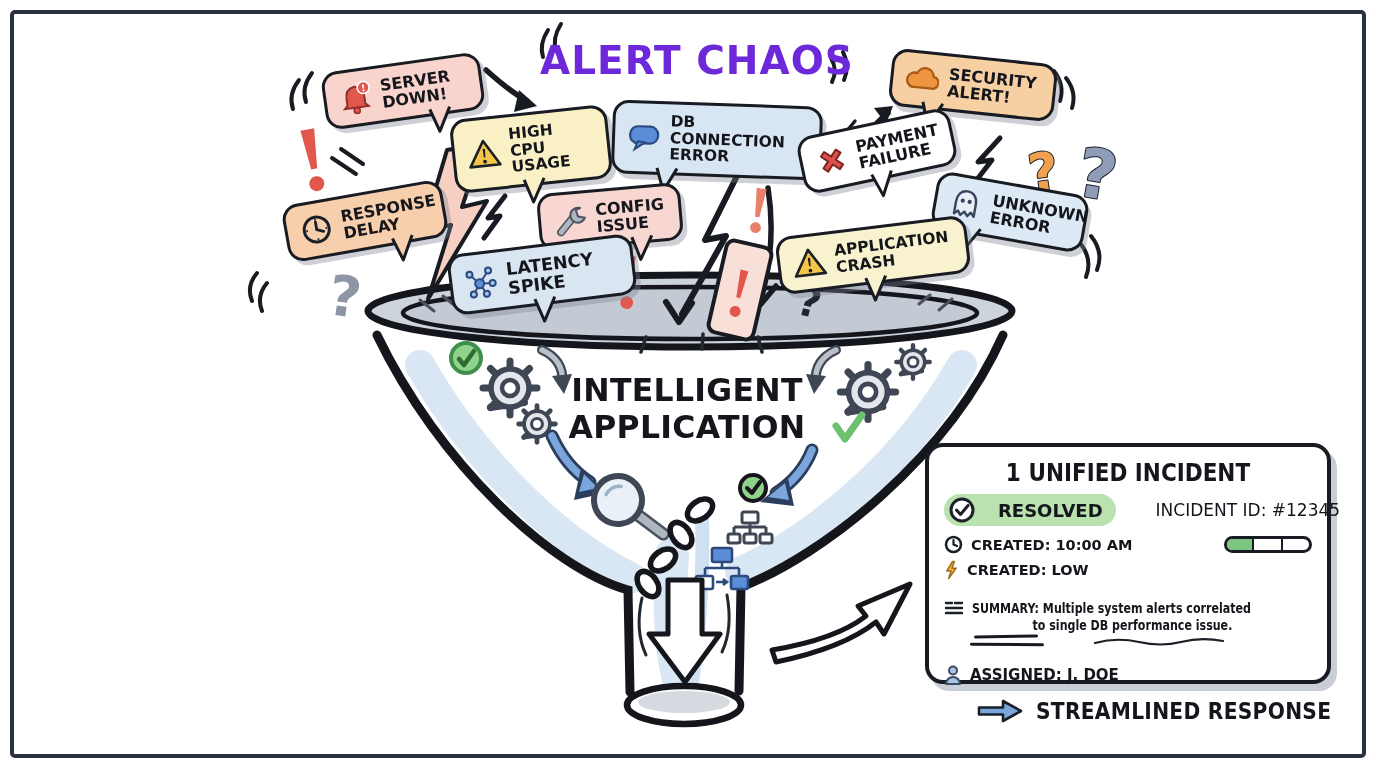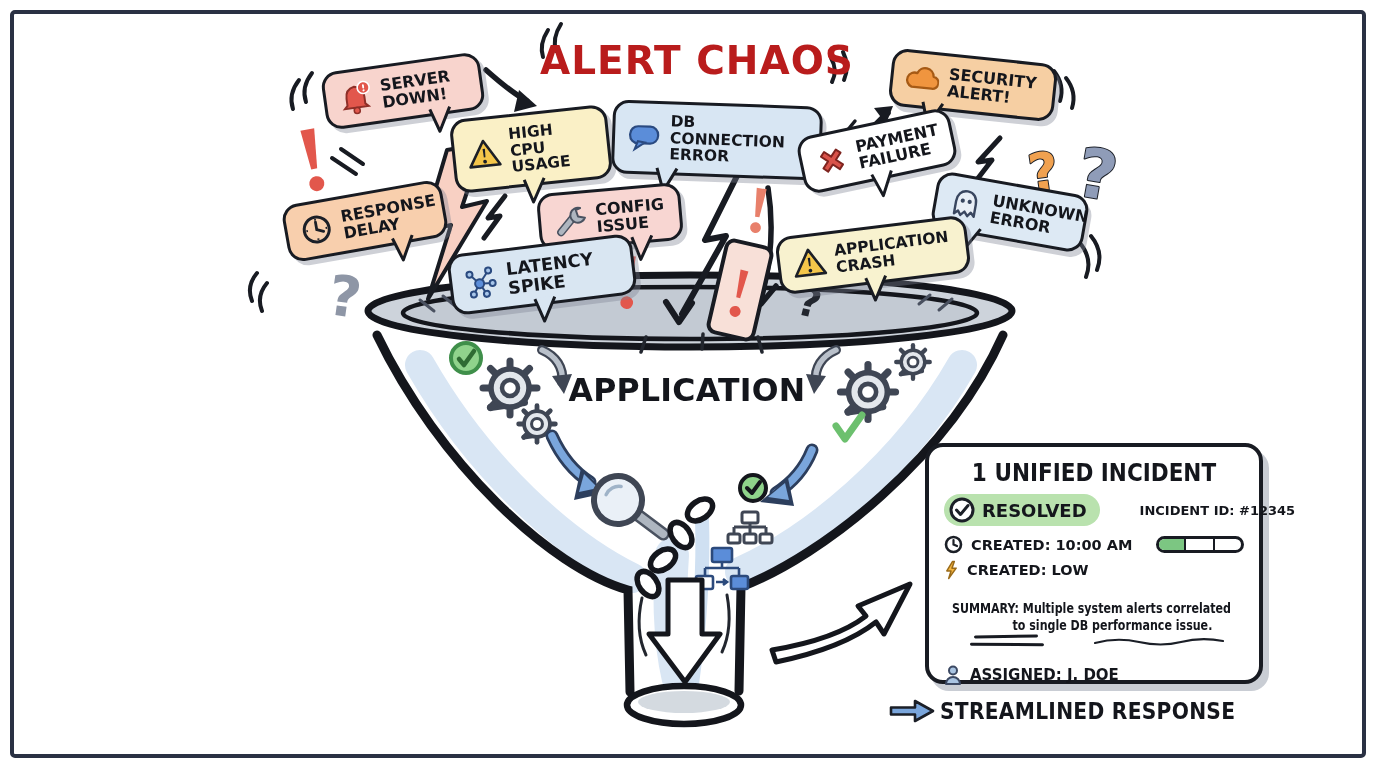--- a/index.html
+++ b/index.html
@@ -2,21 +2,21 @@
 <html><head>
 <meta charset="utf-8">
 <style>
   * { box-sizing: border-box; margin: 0; padding: 0; }
   body { width: 1376px; height: 768px; background: #fff; font-family: "DejaVu Sans", sans-serif; }
   .stage { position: relative; width: 1376px; height: 768px; background: #fff; overflow: hidden; }
   .frame { position: absolute; inset: 10px; border: 4px solid #2a3143; border-radius: 5px; pointer-events: none; }
   .art { position: absolute; left: 0; top: 0; width: 1376px; height: 768px; }
 
   .title { position: absolute; left: 527px; top: 38px; width: 340px; text-align: center;
-           font-size: 39px; font-weight: 800; letter-spacing: 1px; color: #b91c1c; }
+           font-size: 39px; font-weight: 800; letter-spacing: 1px; color: #6d28d9; }
 
   
   .bubble { position: absolute; display: flex; align-items: center; gap: 9px; padding: 9px 12px;
             border: 3.5px solid #181b22; border-radius: 16px; min-height: 56px;
             box-shadow: 4px 5px 0 rgba(125,131,146,.38); color: #14161c; font-weight: bold;
             font-size: 16px; line-height: 1.07; }
   .bubble .bicon { flex-shrink: 0; }
   .tail { position: absolute; top: 100%; margin-top: -5px; width: 26px; height: 26px; left: 50%; transform: translateX(-50%); }
   .tail-l { left: 26%; } .tail-r { left: 72%; }
   .tailstroke { fill: none; stroke: #181b22; stroke-width: 3; stroke-linejoin: round; }
@@ -40,46 +40,46 @@
   .b-latency     { left: 449px; top: 244px; width: 186px; transform: rotate(-7deg); background: #d9e6f2; font-size: 17.5px; }
   .b-latency .tailfill { fill:#d9e6f2; }
   .b-application { left: 777px; top: 226px; width: 192px; transform: rotate(-7deg); background: #f8f2cf; font-size: 15.5px; }
   .b-application .tailfill { fill:#f8f2cf; }
 
   .funnel-label { position: absolute; left: 527px; top: 372px; width: 320px; text-align: center;
                   font-size: 31.5px; font-weight: 800; line-height: 1.16; letter-spacing: .3px; color: #14161c; }
   .funnel-label div { white-space: nowrap; }
 
   
-  .card { position: absolute; left: 925px; top: 443px; width: 338px; height: 241px; background: #fff;
+  .card { position: absolute; left: 925px; top: 443px; width: 406px; height: 241px; background: #fff;
           border: 4px solid #181b22; border-radius: 18px; box-shadow: 6px 7px 0 #c9cdd4; padding: 11px 15px; color:#14161c; }
   .card-title { text-align: center; font-size: 24.5px; font-weight: 800; white-space: nowrap;
                 transform: scaleX(.88); transform-origin: center; }
   .crow { display: flex; align-items: center; gap: 8px; }
   .row1 { margin-top: 7px; justify-content: space-between; }
-  .badge { display: inline-flex; align-items: center; gap: 7px; background: #b9e2ae; border-radius: 16px; padding: 3px 13px 3px 5px; }
+  .badge { display: inline-flex; align-items: center; gap: 23px; background: #b9e2ae; border-radius: 16px; padding: 3px 13px 3px 5px; }
   .badge span { font-size: 18px; font-weight: 800; }
-  .cid { font-size: 13px; font-weight: 700; white-space: nowrap; padding-left: 32px; }
+  .cid { font-size: 17px; font-weight: 400; white-space: nowrap; padding-left: 32px; }
   .row2 { margin-top: 9px; } .row2 span.t { font-size: 14.5px; font-weight: 800; white-space: nowrap; }
   .pbar { margin-left: auto; width: 88px; height: 17px; border: 3px solid #181b22; border-radius: 9px; position: relative; background: #fff; overflow: hidden; }
   .pfill { position: absolute; left: 0; top: 0; bottom: 0; width: 33%; background: #7cc682; border-right: 2.5px solid #181b22; }
   .ptick { position: absolute; left: 66%; top: 0; bottom: 0; width: 2px; background: #181b22; }
   .row3 { margin-top: 6px; } .row3 span.t { font-size: 14.5px; font-weight: 800; }
   .row4 { margin-top: 20px; align-items: flex-start; }
   .sum { font-size: 13.2px; font-weight: 700; line-height: 1.3; }
   .sum div { white-space: nowrap; transform: scaleX(.84); transform-origin: left; }
   .sum .sum2 { padding-left: 72px; }
   .sum-decor { position: relative; height: 15px; }
   .sl { position: absolute; height: 2.5px; background: #181b22; border-radius: 2px; }
   .sl1 { left: 30px; top: 1px; width: 64px; transform: rotate(-1deg); }
   .sl2 { left: 26px; top: 9px; width: 74px; transform: rotate(.5deg); }
   .squig { position: absolute; left: 150px; top: 4px; }
   .row5 { margin-top: 16px; } .row5 span.t { font-size: 15px; font-weight: 800; }
 
-  .footer { position: absolute; left: 888px; top: 698px; display: flex; align-items: center; gap: 4px; }
+  .footer { position: absolute; left: 976px; top: 698px; display: flex; align-items: center; gap: 12px; }
   .footer .flabel { font-size: 23px; font-weight: 800; color: #14161c; white-space: nowrap;
                     transform: scaleX(.88); transform-origin: left; letter-spacing: .3px; }
 
   .qm { font-family: "DejaVu Sans", sans-serif; font-weight: 800; paint-order: stroke; }
 </style>
 </head>
 <body>
 
 <div class="stage">
 
@@ -392,20 +392,21 @@
         <circle cx="17" cy="24.8" r="1.9" fill="#1b1f27"></circle>
     </svg>
     <span class="blabel">APPLICATION CRASH</span>
     <svg class="tail" viewBox="0 0 26 26">
         <path class="tailfill" d="M3,0 L23,0 L10,24 Z"></path>
         <path class="tailstroke" d="M3,1 L10,24 L23,1"></path>
       </svg>
   </div>
 
   <div class="funnel-label">
+    <div>INTELLIGENT</div>
     <div>APPLICATION</div>
   </div>
 
   <div class="card">
     <div class="card-title">1 UNIFIED INCIDENT</div>
     <div class="crow row1">
       <span class="badge">
         <svg width="26" height="26" viewBox="0 0 26 26">
           <circle cx="13" cy="13" r="11" fill="#fff" stroke="#1b1f27" stroke-width="3"></circle>
           <path d="M7.5,13 L11.5,17.5 L19,8.5" fill="none" stroke="#1b1f27" stroke-width="3" stroke-linecap="round" stroke-linejoin="round"></path>

